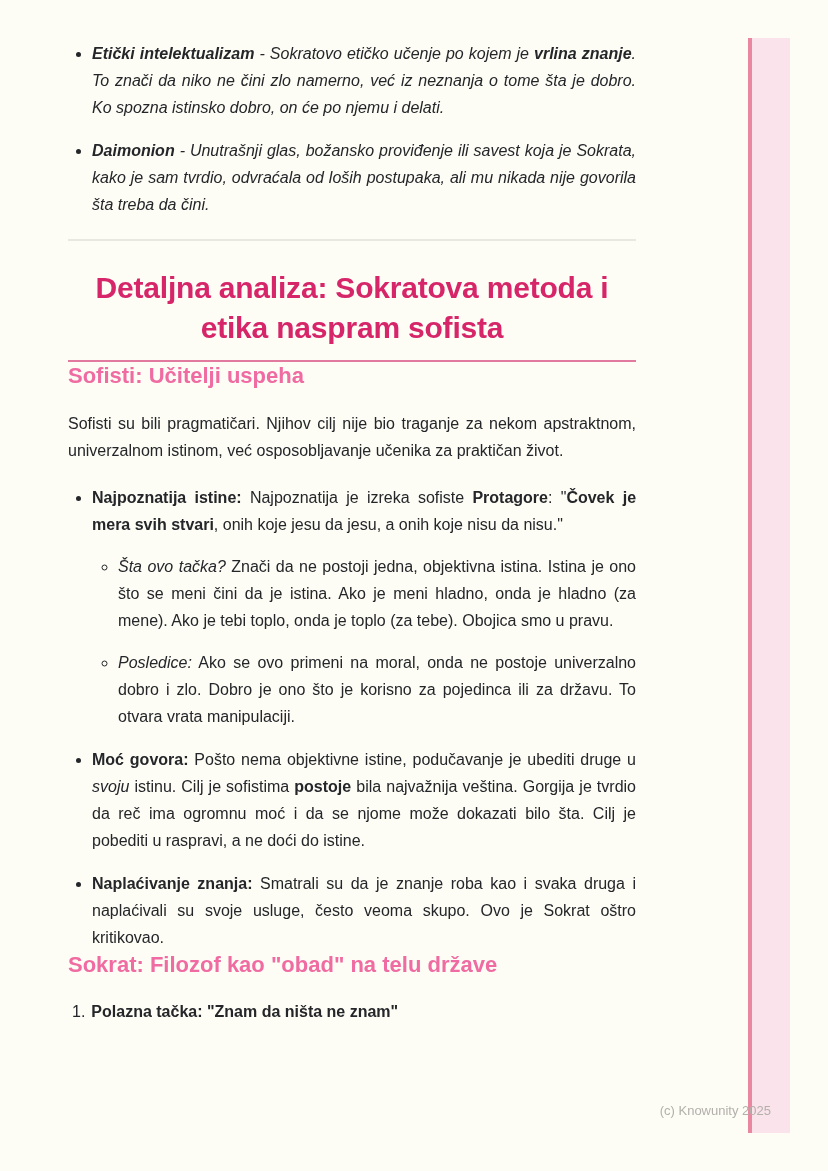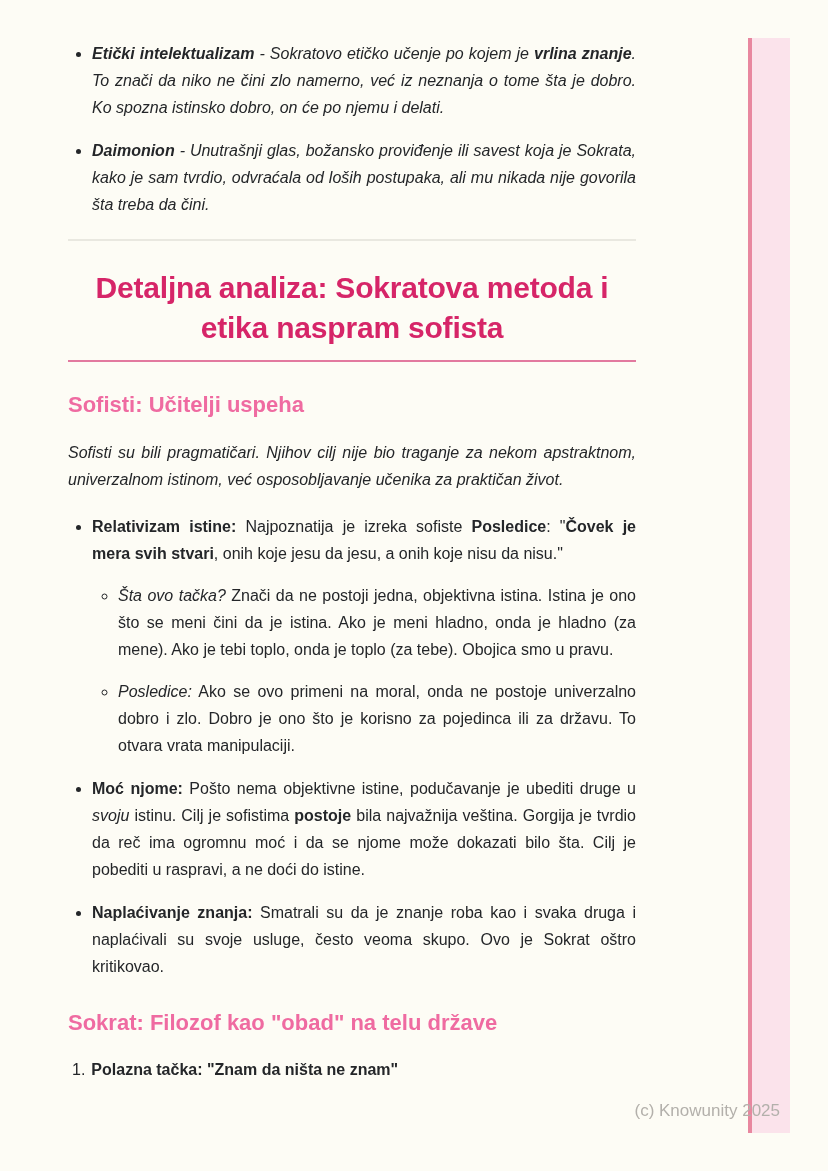--- a/index.html
+++ b/index.html
@@ -49,36 +49,35 @@
     font-size: 30px;
     line-height: 40px;
     font-weight: 700;
     color: #d62568;
     letter-spacing: -0.2px;
     padding-bottom: 12px;
     border-bottom: 2px solid #e2799f;
     text-align: center;
   }
   .sub-heading {
-    margin-top: 29px;
     font-size: 22px;
     line-height: 27px;
     font-weight: 700;
     color: #ef6ba1;
     text-align: left;
   }
-  .paragraph { margin-top: 21px; font-style: italic; }
+  .paragraph { margin-top: 21px; }
   .bullet-list { margin-top: 20px; }
   .numbered-list { margin-top: 20px; padding-left: 4px; }
   .numbered-row { display: flex; }
   .numbered-row .num { flex: 0 0 auto; margin-right: 6px; }
   .copyright-footer {
     position: absolute;
-    right: 48px; top: 1103px;
-    font-size: 17px;
+    right: 57px; top: 1103px;
+    font-size: 13px;
     line-height: 15px;
     color: #b3b0ab;
     z-index: 3;
     margin-left: 24px;
   }
 </style>
 </head>
 <body>
 
 <div class="side-accent-bar"></div>
@@ -93,27 +92,27 @@
   <hr class="divider">
 
   <h1 class="main-heading">Detaljna analiza: Sokratova metoda i etika naspram sofista</h1>
 
   <h2 class="sub-heading">Sofisti: Učitelji uspeha</h2>
 
   <p class="body-text paragraph">Sofisti su bili pragmatičari. Njihov cilj nije bio traganje za nekom apstraktnom, univerzalnom istinom, već osposobljavanje učenika za praktičan život.</p>
 
   <ul class="bullet-list">
     <li>
-      <span><strong>Relativizam istine:</strong><span> Najpoznatija je izreka sofiste </span><strong>Posledice</strong><span>: "</span><strong>Čovek je mera svih stvari</strong><span>, onih koje jesu da jesu, a onih koje nisu da nisu."</span></span>
+      <span><strong>Najpoznatija istine:</strong><span> Najpoznatija je izreka sofiste </span><strong>Protagore</strong><span>: "</span><strong>Čovek je mera svih stvari</strong><span>, onih koje jesu da jesu, a onih koje nisu da nisu."</span></span>
       <ul class="sub-list">
         <li><em>Šta ovo tačka?</em><span> Znači da ne postoji jedna, objektivna istina. Istina je ono što se meni čini da je istina. Ako je meni hladno, onda je hladno (za mene). Ako je tebi toplo, onda je toplo (za tebe). Obojica smo u pravu.</span></li>
         <li><em>Posledice:</em><span> Ako se ovo primeni na moral, onda ne postoje univerzalno dobro i zlo. Dobro je ono što je korisno za pojedinca ili za državu. To otvara vrata manipulaciji.</span></li>
       </ul>
     </li>
-    <li><strong>Moć njome:</strong><span> Pošto nema objektivne istine, podučavanje je ubediti druge u </span><em>svoju</em><span> istinu. Cilj je sofistima </span><strong>postoje</strong><span> bila najvažnija veština. Gorgija je tvrdio da reč ima ogromnu moć i da se njome može dokazati bilo šta. Cilj je pobediti u raspravi, a ne doći do istine.</span></li>
+    <li><strong>Moć govora:</strong><span> Pošto nema objektivne istine, podučavanje je ubediti druge u </span><em>svoju</em><span> istinu. Cilj je sofistima </span><strong>postoje</strong><span> bila najvažnija veština. Gorgija je tvrdio da reč ima ogromnu moć i da se njome može dokazati bilo šta. Cilj je pobediti u raspravi, a ne doći do istine.</span></li>
     <li><strong>Naplaćivanje znanja:</strong><span> Smatrali su da je znanje roba kao i svaka druga i naplaćivali su svoje usluge, često veoma skupo. Ovo je Sokrat oštro kritikovao.</span></li>
   </ul>
 
   <h2 class="sub-heading">Sokrat: Filozof kao "obad" na telu države</h2>
 
 
   <div class="numbered-list">
     <div class="numbered-row">
       <span class="num">1.</span>
       <span><strong>Polazna tačka: "Znam da ništa ne znam"</strong></span>

